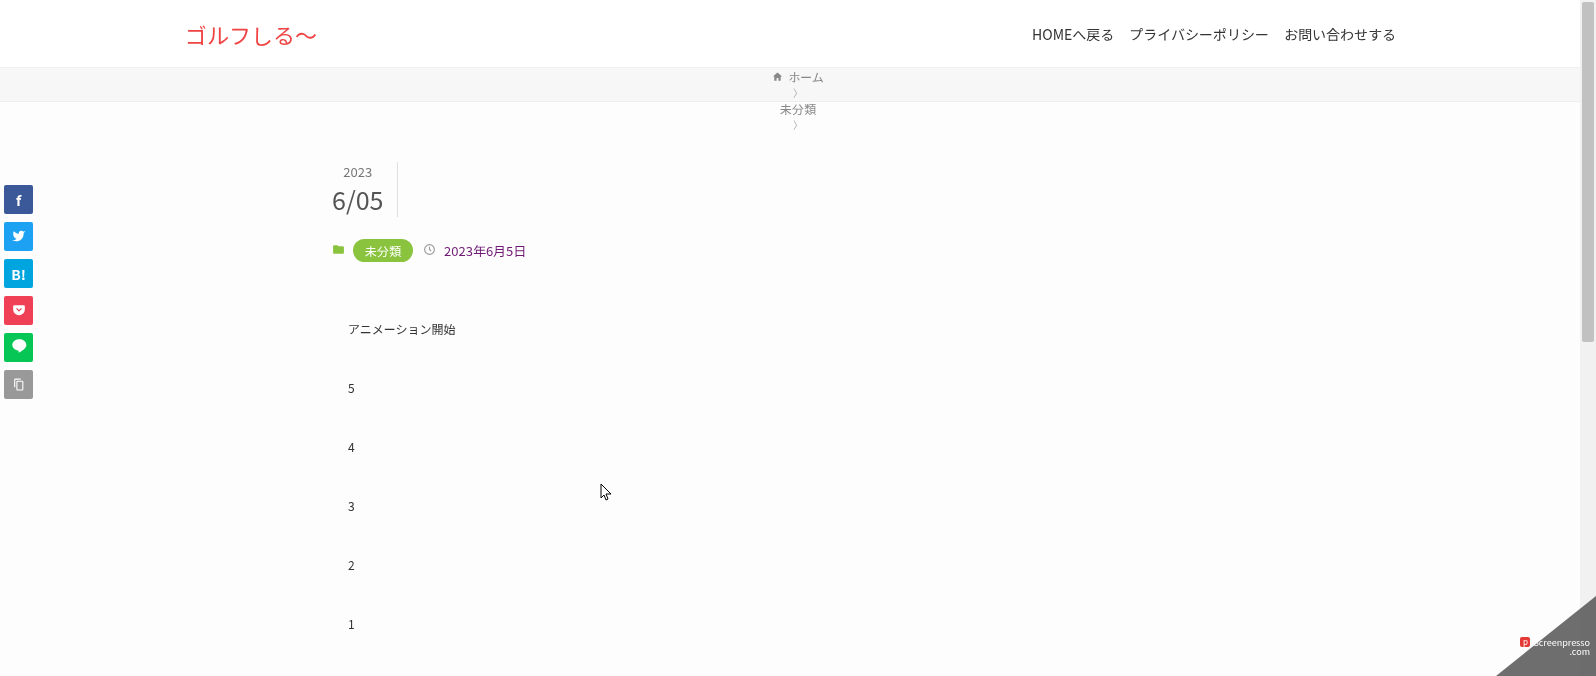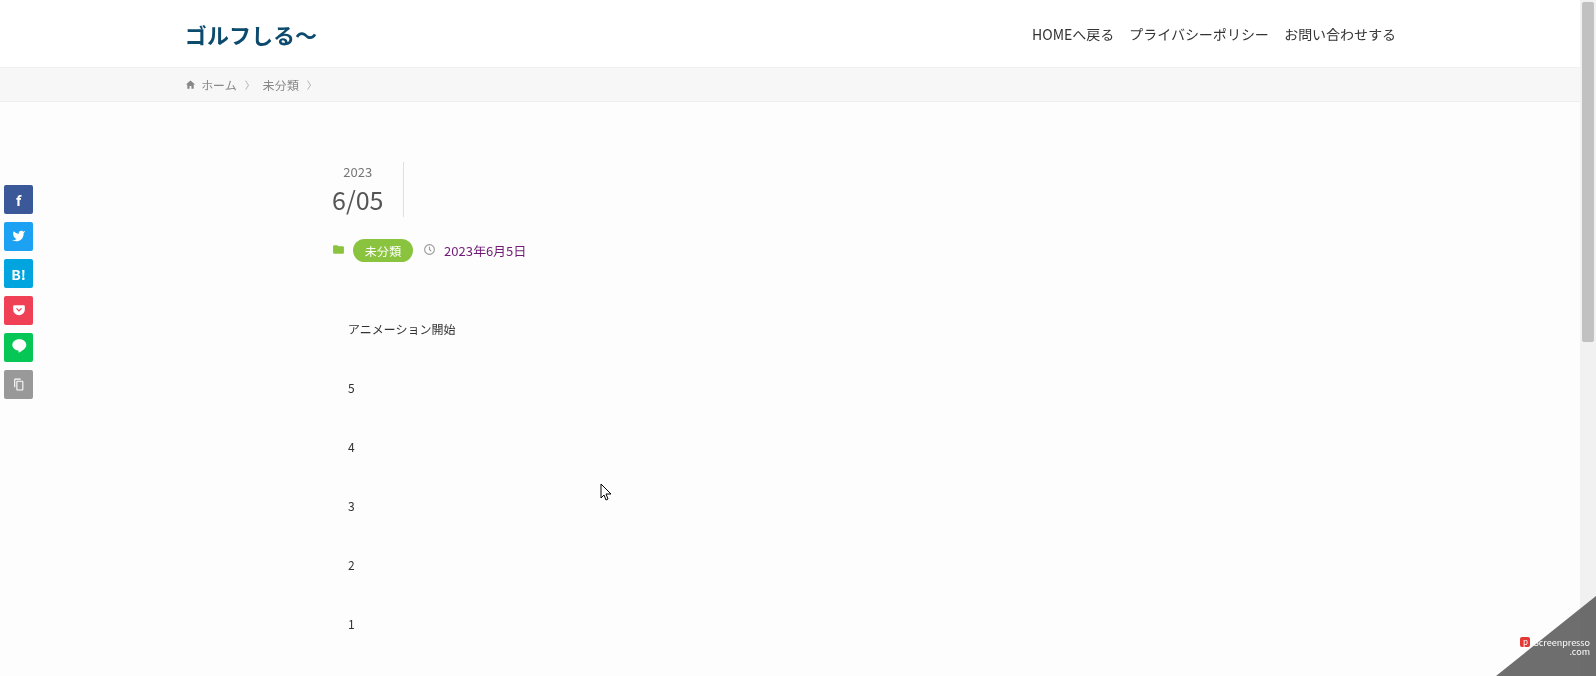--- a/index.html
+++ b/index.html
@@ -20,41 +20,42 @@
       height: 68px;
       display: flex;
       align-items: center;
       justify-content: space-between;
       padding: 0 200px 0 185px;
       background: #ffffff;
       border-bottom: 1px solid #f0f0f0;
     }
     .site-title {
       font-size: 22px;
-      font-weight: 700;
-      color: #0c4a6e;
+      font-weight: 400;
+      color: #ef4444;
     }
     .nav-menu {
       display: flex;
       gap: 15px;
     }
     .nav-item {
       font-size: 14px;
       color: #333;
       cursor: pointer;
     }
     .breadcrumb-bar {
       background: #f7f7f7;
       border-bottom: 1px solid #eeeeee;
       height: 34px;
       display: flex;
       align-items: center;
       padding: 0 185px;
       font-size: 12px;
       color: #888;
+      flex-direction: column;
     }
     .breadcrumb-bar .bc-item {
       display: inline-flex;
       align-items: center;
     }
     .breadcrumb-bar .chevron {
       margin: 0 8px;
       color: #aaa;
       font-size: 10px;
     }
@@ -89,21 +90,21 @@
     .sb-line { background: #06c755; }
     .sb-copy { background: #999; }
     .content {
       padding: 60px 0 0 332px;
       max-width: 900px;
     }
     .date-block {
       display: inline-block;
       text-align: center;
       border-right: 1px solid #e0e0e0;
-      padding-right: 20px;
+      padding-right: 14px;
       margin-bottom: 22px;
     }
     .date-year {
       font-size: 13px;
       color: #777;
     }
     .date-md {
       font-size: 25px;
       color: #555;
       font-weight: 400;

